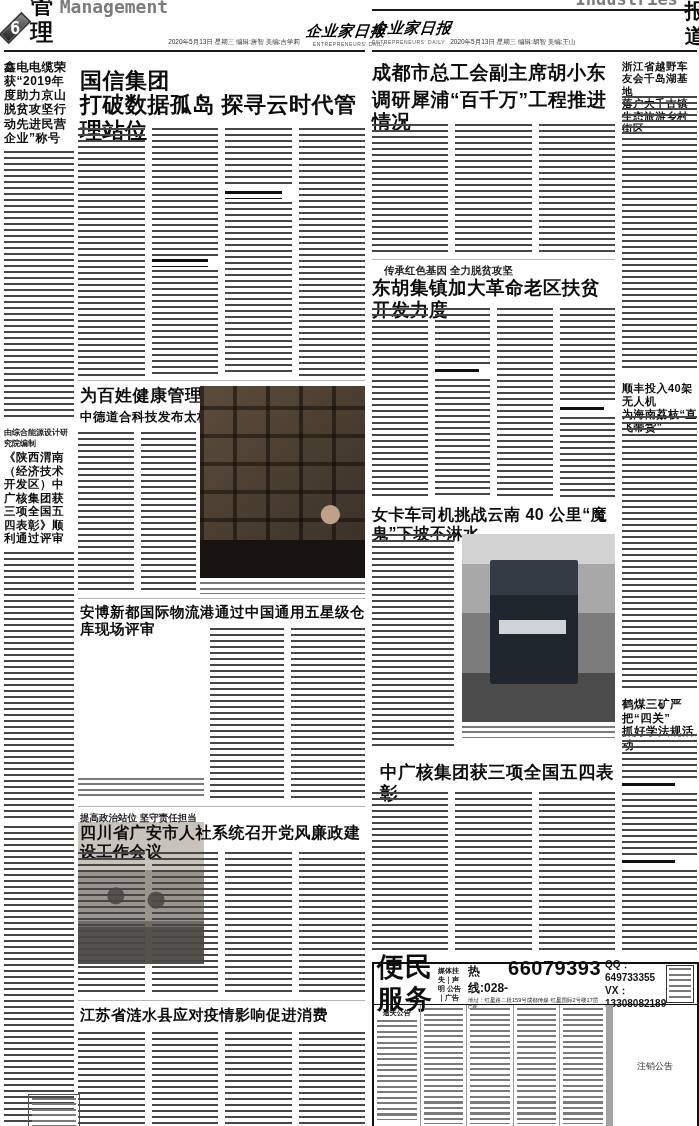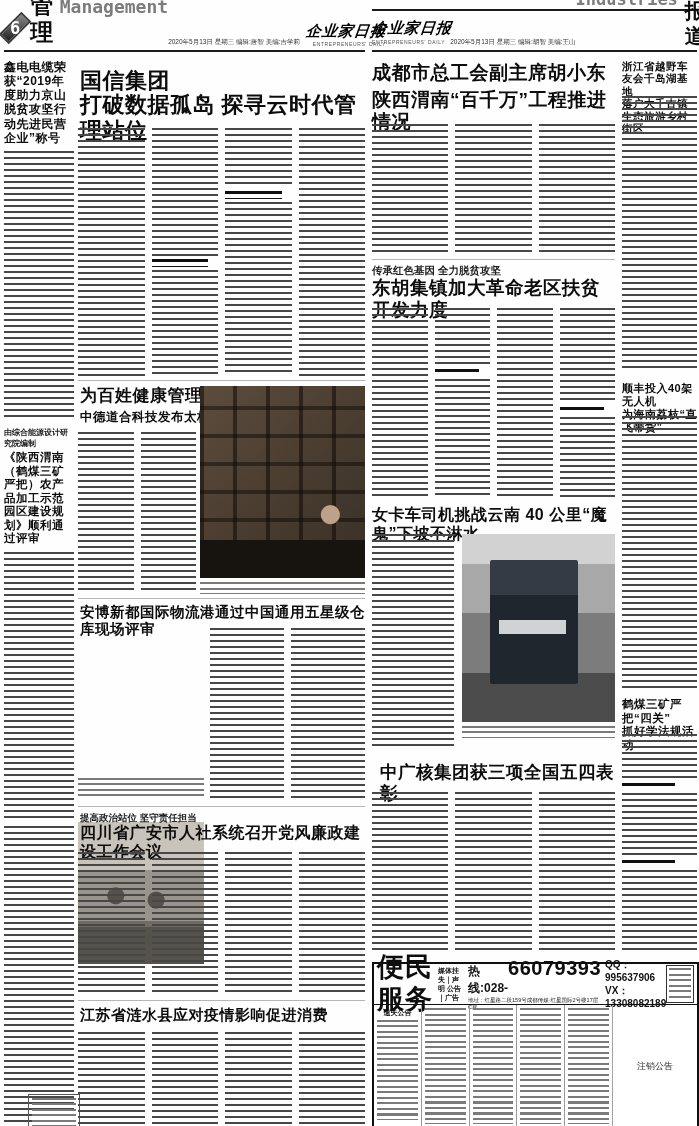--- a/index.html
+++ b/index.html
@@ -51,21 +51,21 @@
           <span class="mast-en">ENTREPRENEURS' DAILY</span>
         </span>
       </div>
     </div>
     <div class="abs rule" style="left:0;top:50px;width:361px;height:2px"></div>
 
     <div class="abs" style="left:0;top:60px;width:70px;height:1066px">
       <div class="hl" style="font-size:12px">鑫电电缆荣获“2019年度助力京山脱贫攻坚行动先进民营企业”称号</div>
       <div class="g" style="margin-top:6px;height:268px"></div>
       <div class="kicker" style="font-size:8px;margin-top:8px">由综合能源设计研究院编制</div>
-      <div class="hl" style="font-size:11.5px;margin-top:2px">《陕西渭南（鹤煤三矿严把）农产品加工示范园区建设规划》顺利通过评审</div>
+      <div class="hl" style="font-size:11.5px;margin-top:2px">《陕西渭南（经济技术开发区）中广核集团获三项全国五四表彰》顺利通过评审</div>
       <div class="g" style="margin-top:6px;height:268px"></div>
       <div class="g" style="margin-top:6px;height:308px"></div>
       <div class="abs" style="left:24px;top:1034px;width:44px;height:28px;border:1px solid #555;padding:3px">
         <div class="gl" style="height:100%"></div>
       </div>
     </div>
 
     <div class="abs" style="left:74px;top:0;width:287px;height:1126px">
 
       <div class="hl abs" style="left:2px;top:68px;font-size:22px">国信集团</div>
@@ -151,29 +151,29 @@
         <span class="secen" style="font-size:17px">Industries</span>
         <span class="hl" style="font-size:21px">百业报道</span>
 
       </div>
     </div>
     <div class="abs rule" style="left:2px;top:50px;width:325px;height:2px"></div>
 
     <div class="abs" style="left:2px;top:0;width:243px;height:822px">
 
       <div class="hl abs" style="left:0;top:62px;font-size:19px">成都市总工会副主席胡小东</div>
-      <div class="hl abs" style="left:0;top:89px;font-size:19px">陕西渭南“百千万”工程推进情况</div>
+      <div class="hl abs" style="left:0;top:89px;font-size:19px">调研犀浦“百千万”工程推进情况</div>
       <div class="abs cols" style="left:0;top:124px;width:243px;height:132px">
         <div class="g"></div>
         <div class="g"></div>
         <div class="g"></div>
       </div>
       <div class="abs hr" style="left:0;top:259px;width:243px"></div>
 
-      <div class="kicker abs" style="left:0;top:264px;font-size:10.5px">传承红色基因  全力脱贫攻坚</div>
+      <div class="kicker abs" style="left:12px;top:264px;font-size:10.5px">传承红色基因  全力脱贫攻坚</div>
       <div class="hl abs" style="left:0;top:277px;font-size:18.5px">东胡集镇加大革命老区扶贫开发力度</div>
       <div class="abs cols" style="left:0;top:308px;width:243px;height:190px">
         <div class="g"></div>
         <div>
           <div class="g" style="height:58px"></div>
             <div class="gb" style="height:7px;width:80%;margin:3px 0"></div>
             <div class="g" style="height:119px"></div>
         </div>
         <div class="g"></div>
         <div>
@@ -229,21 +229,21 @@
         <span class="hl" style="font-size:27px;letter-spacing:1px">便民服务</span>
         <span style="font-size:7px;font-weight:700;width:52px;line-height:1.3;margin:0 3px">媒体挂失｜声明 公告｜广告</span>
         <span style="display:flex;flex-direction:column;align-items:center">
           <span style="display:flex;align-items:baseline">
             <span style="font-size:12px;font-weight:700">热线:028-</span>
             <span class="hl" style="font-size:20px;letter-spacing:.5px">66079393</span>
           </span>
           <span style="font-size:5.5px;color:#222">地址：红星路二段159号成都传媒·红星国际2号楼17层C座</span>
         </span>
         <span style="display:flex;flex-direction:column;margin-left:4px;font-weight:700;font-size:10px;line-height:1.3">
-          <span>QQ：995637906</span>
+          <span>QQ：649733355</span>
           <span>VX：13308082189</span>
         </span>
         <span style="margin-left:auto;width:42px;height:32px;border:1px solid #333;padding:2px">
           <span class="gl" style="display:block;height:100%"></span>
         </span>
       </div>
       <div style="display:flex;height:122px">
         <div style="flex:1;padding:3px">
           <div style="font-size:7px;font-weight:700;text-align:center">遗失公告</div>
           <div class="gl" style="height:100px;margin-top:2px"></div>
@@ -253,19 +253,19 @@
           </div>
         <div style="flex:1;border-left:1px solid #999;padding:3px">
             <div class="gl" style="height:100%"></div>
           </div>
         <div style="flex:1;border-left:1px solid #999;padding:3px">
             <div class="gl" style="height:100%"></div>
           </div>
         <div style="flex:1;border-left:1px solid #999;padding:3px">
             <div class="gl" style="height:100%"></div>
           </div>
-        <div style="width:84px;border-left:1px solid #a3a3a3;display:flex;align-items:center;justify-content:center">
+        <div style="width:84px;border-left:7px solid #a3a3a3;display:flex;align-items:center;justify-content:center">
           <span style="font-size:9px;color:#333">注销公告</span>
         </div>
       </div>
     </div>
   </div>
 </div>
 
 </body></html>

